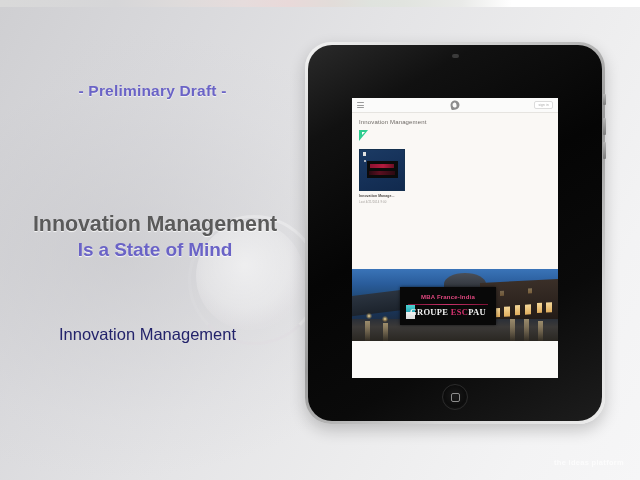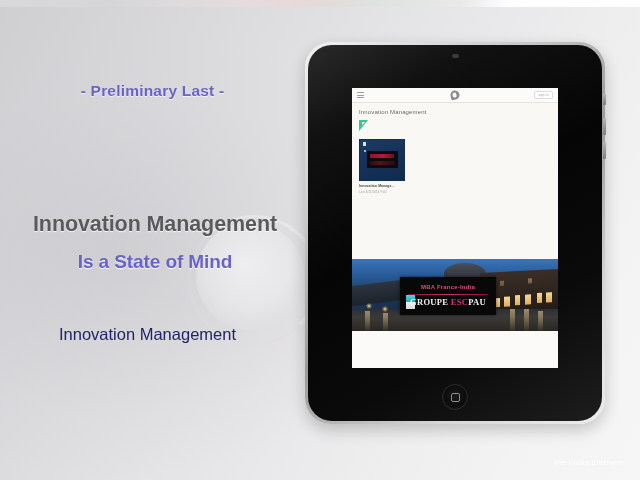--- a/index.html
+++ b/index.html
@@ -88,21 +88,21 @@
     text-shadow: 0 1px 1px rgba(255,255,255,0.85);
     line-height: 1.18;
   }
   .headline-line2 {
     font-size: 19px;
     font-weight: bold;
     color: #6a63c6;
     letter-spacing: -0.1px;
     text-shadow: 0 1px 1px rgba(255,255,255,0.85);
     line-height: 1.25;
-    margin-top: 13px;
+    margin-top: 1px;
   }
 
   .subtitle {
     position: absolute;
     left: 0; top: 324px;
     width: 295px;
     text-align: center;
     color: #23236b;
     line-height: 1.28;
   }
@@ -134,21 +134,21 @@
     box-shadow: 0 6px 16px rgba(0,0,0,0.20);
   }
   .tablet-bezel {
     position: absolute;
     left: 3px; top: 3px; right: 3px; bottom: 3px;
     border-radius: 24px;
     background: linear-gradient(150deg, #2a2a2a 0%, #111111 18%, #050505 45%, #0a0a0a 72%, #1d1d1d 100%);
   }
   .tablet-screen {
     position: absolute;
-    left: 47px; top: 46px;
+    left: 47px; top: 56px;
     width: 206px; height: 280px;
     background: #faf8f5;
     overflow: hidden;
   }
   
   .tablet-camera {
     position: absolute;
     left: 147px; top: 12px;
     width: 7px; height: 4px;
     border-radius: 2px;
@@ -426,21 +426,21 @@
 <body>
 
 <div id="slide">
 
   <div class="top-strip"></div>
   <div class="bg"></div>
 
   <div class="watermark-circle"></div>
   <div class="watermark-swoosh"></div>
 
-  <div class="draft-label">- Preliminary Last -</div>
+  <div class="draft-label">- Preliminary Draft -</div>
 
   <div class="headline">
     <div class="headline-line1">Innovation Management</div>
     <div class="headline-line2">Is a State of Mind</div>
   </div>
 
   <div class="subtitle">
     <div class="subtitle-line1">Innovation Management</div>
   </div>
 

